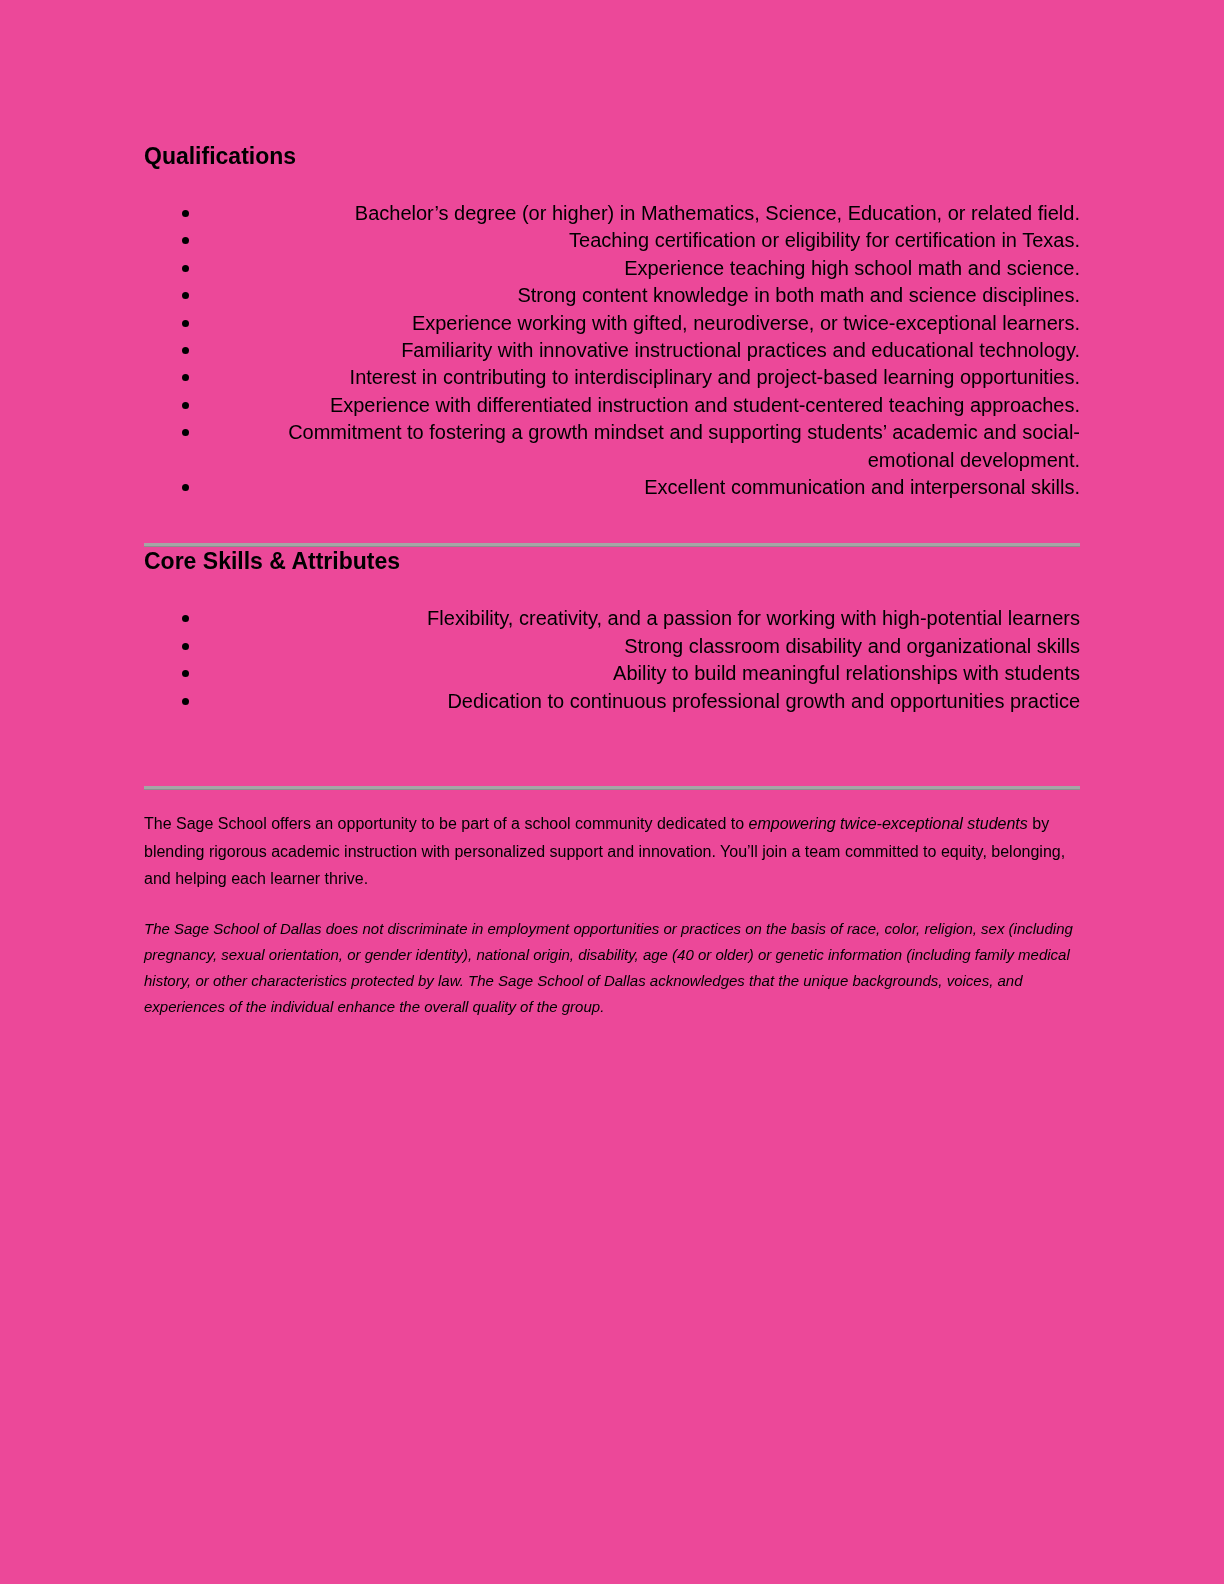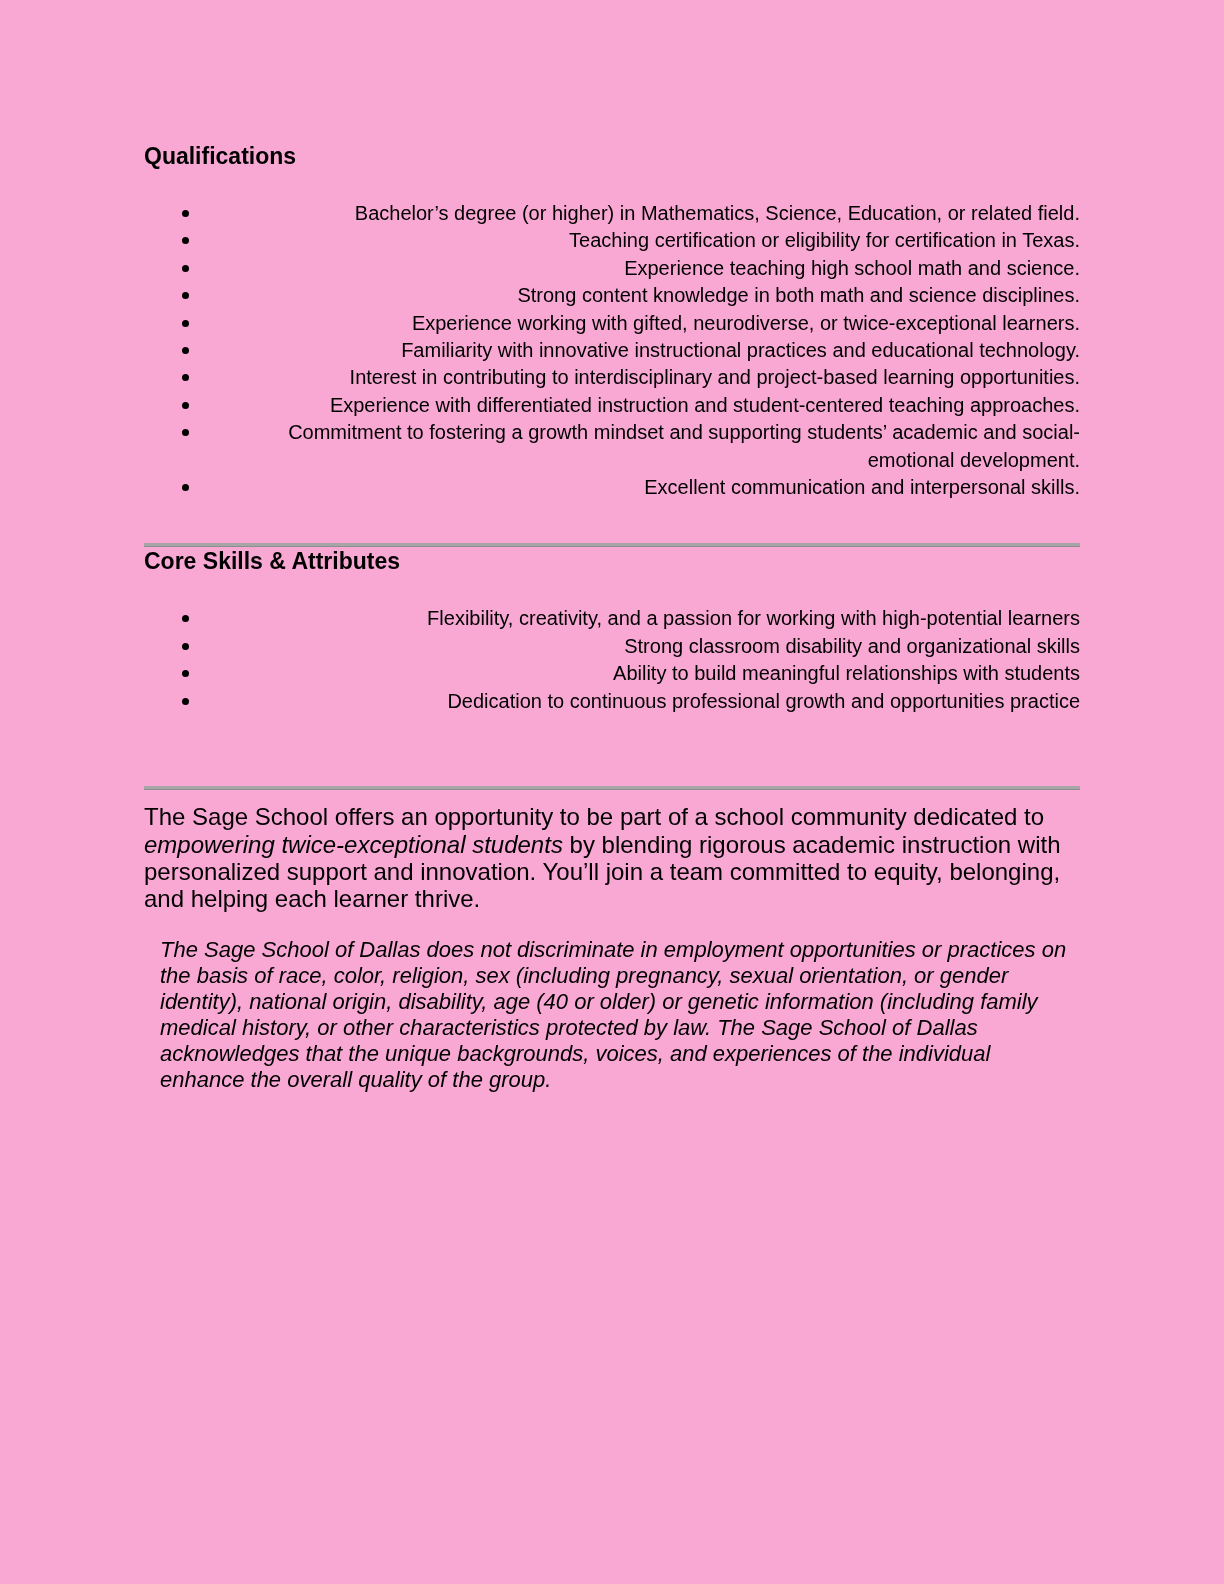--- a/index.html
+++ b/index.html
@@ -2,21 +2,21 @@
 <html><head>
 <meta charset="utf-8">
 <style>
   * { box-sizing: border-box; }
   html, body { margin: 0; padding: 0; background: #ffffff; }
   .page {
     position: relative;
     width: 1224px;
     height: 1584px;
     margin: 0 auto;
-    background: #f9a8d4;
+    background: #ec4899;
     font-family: "Liberation Sans", sans-serif;
     color: #000000;
     overflow: hidden;
   }
   .content {
     padding: 142px 144px 0 144px;
   }
   h2.doc-heading {
     margin: 0;
     font-size: 23px;
@@ -48,28 +48,28 @@
   }
   .divider {
     height: 4px;
     background: #a6a6a6;
     border-bottom: 1px solid #8e8e8e;
   }
   .divider-1 { margin-top: 42px; }
   .divider-2 { margin-top: 71px; }
   .mt-heading { margin-top: 33px; }
   p.body-para {
-    margin: 13px 0 0 0;
-    font-size: 24px;
+    margin: 20px 0 0 0;
+    font-size: 16px;
     line-height: 27.4px;
   }
   p.body-para em { font-style: italic; }
   p.disclaimer {
-    margin: 24px 0 0 16px;
-    font-size: 22px;
+    margin: 24px 0 0 0;
+    font-size: 15px;
     line-height: 26px;
     font-style: italic;
     color: #000000;
   }
 </style>
 </head>
 <body>
 
 <div class="page">
   <div class="content">

